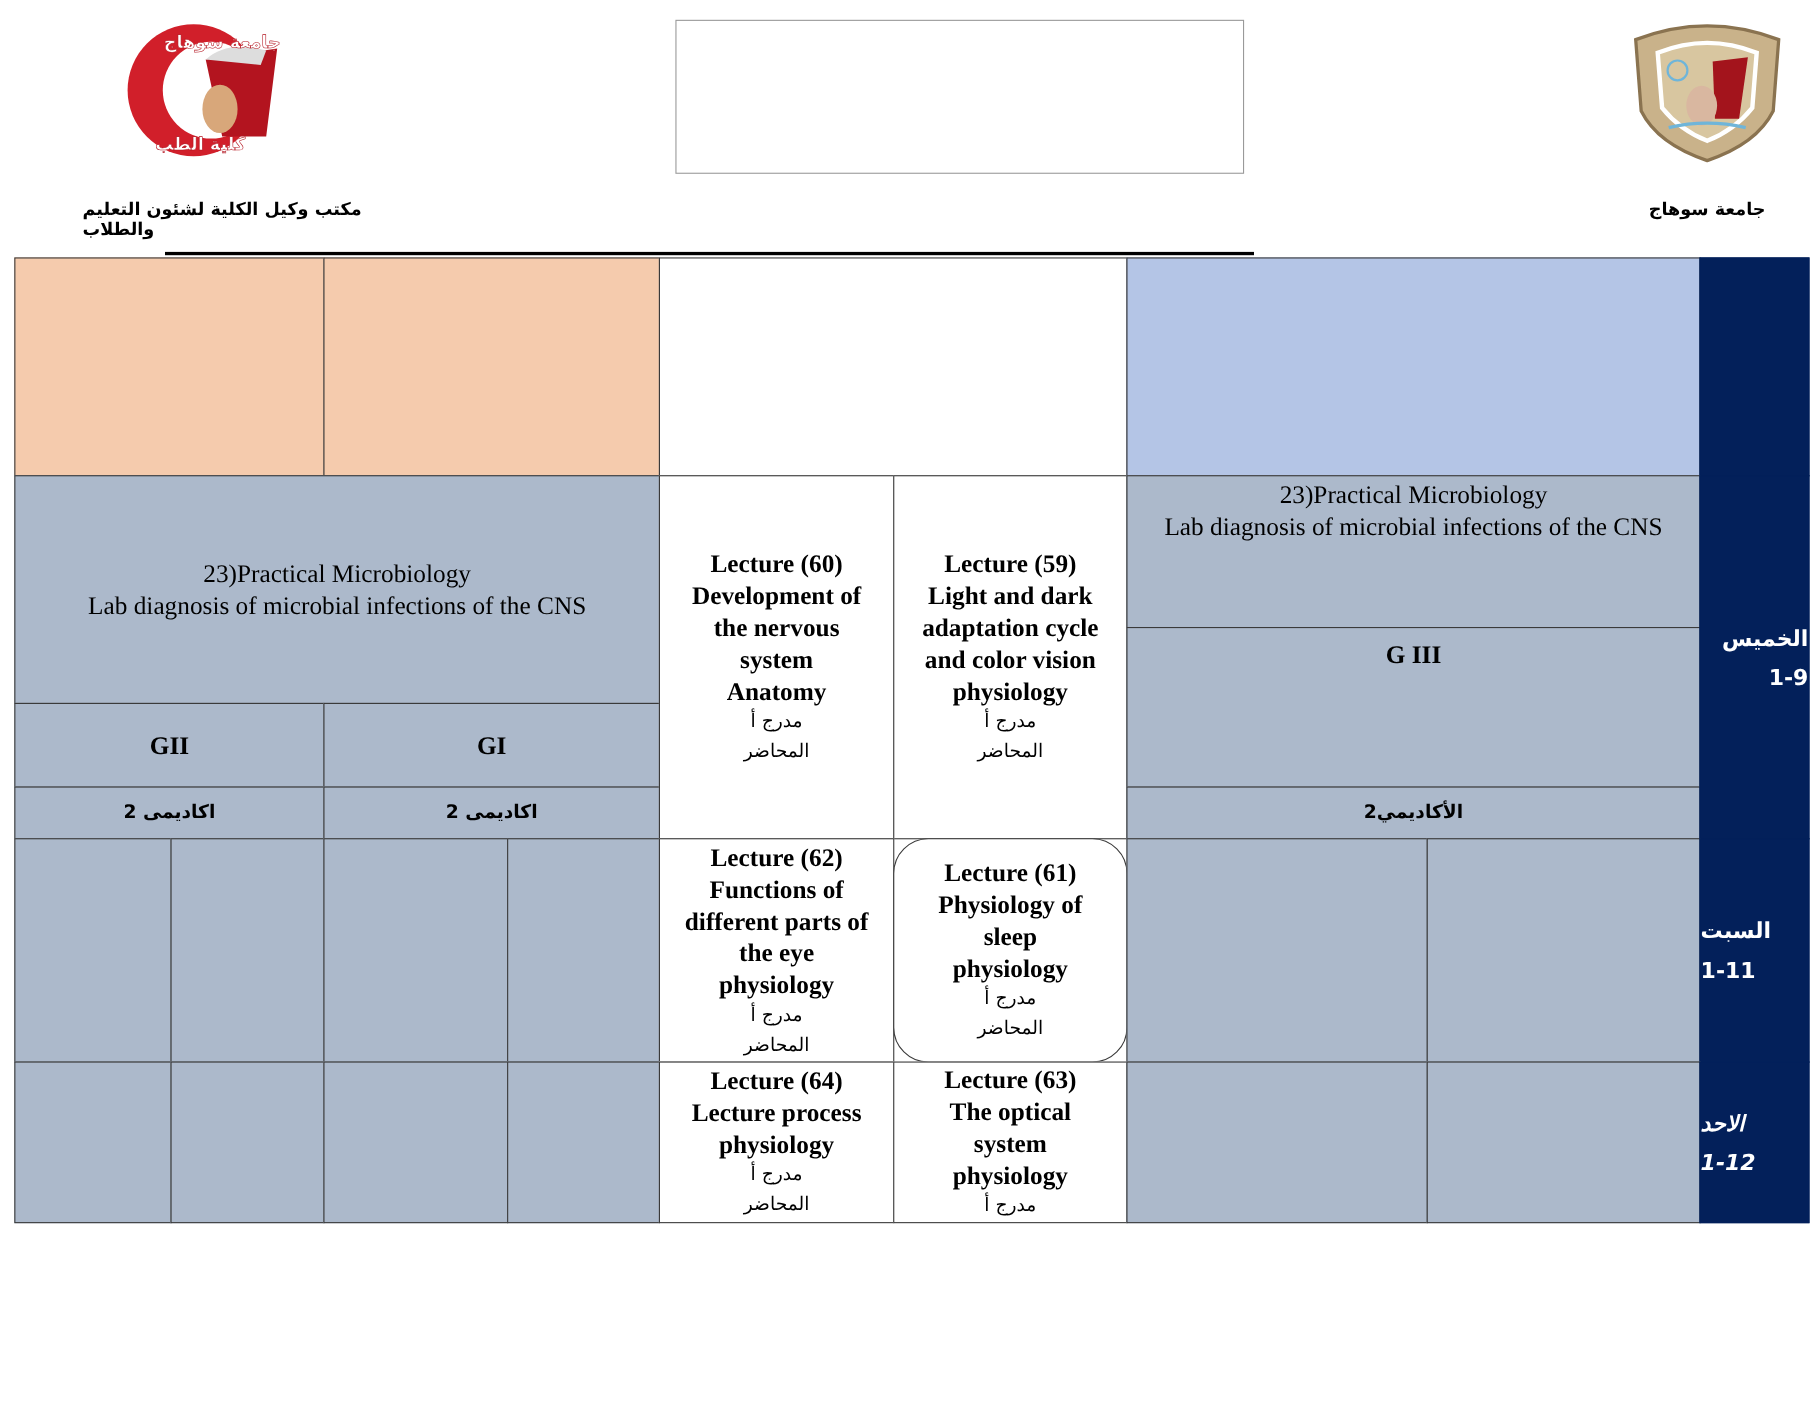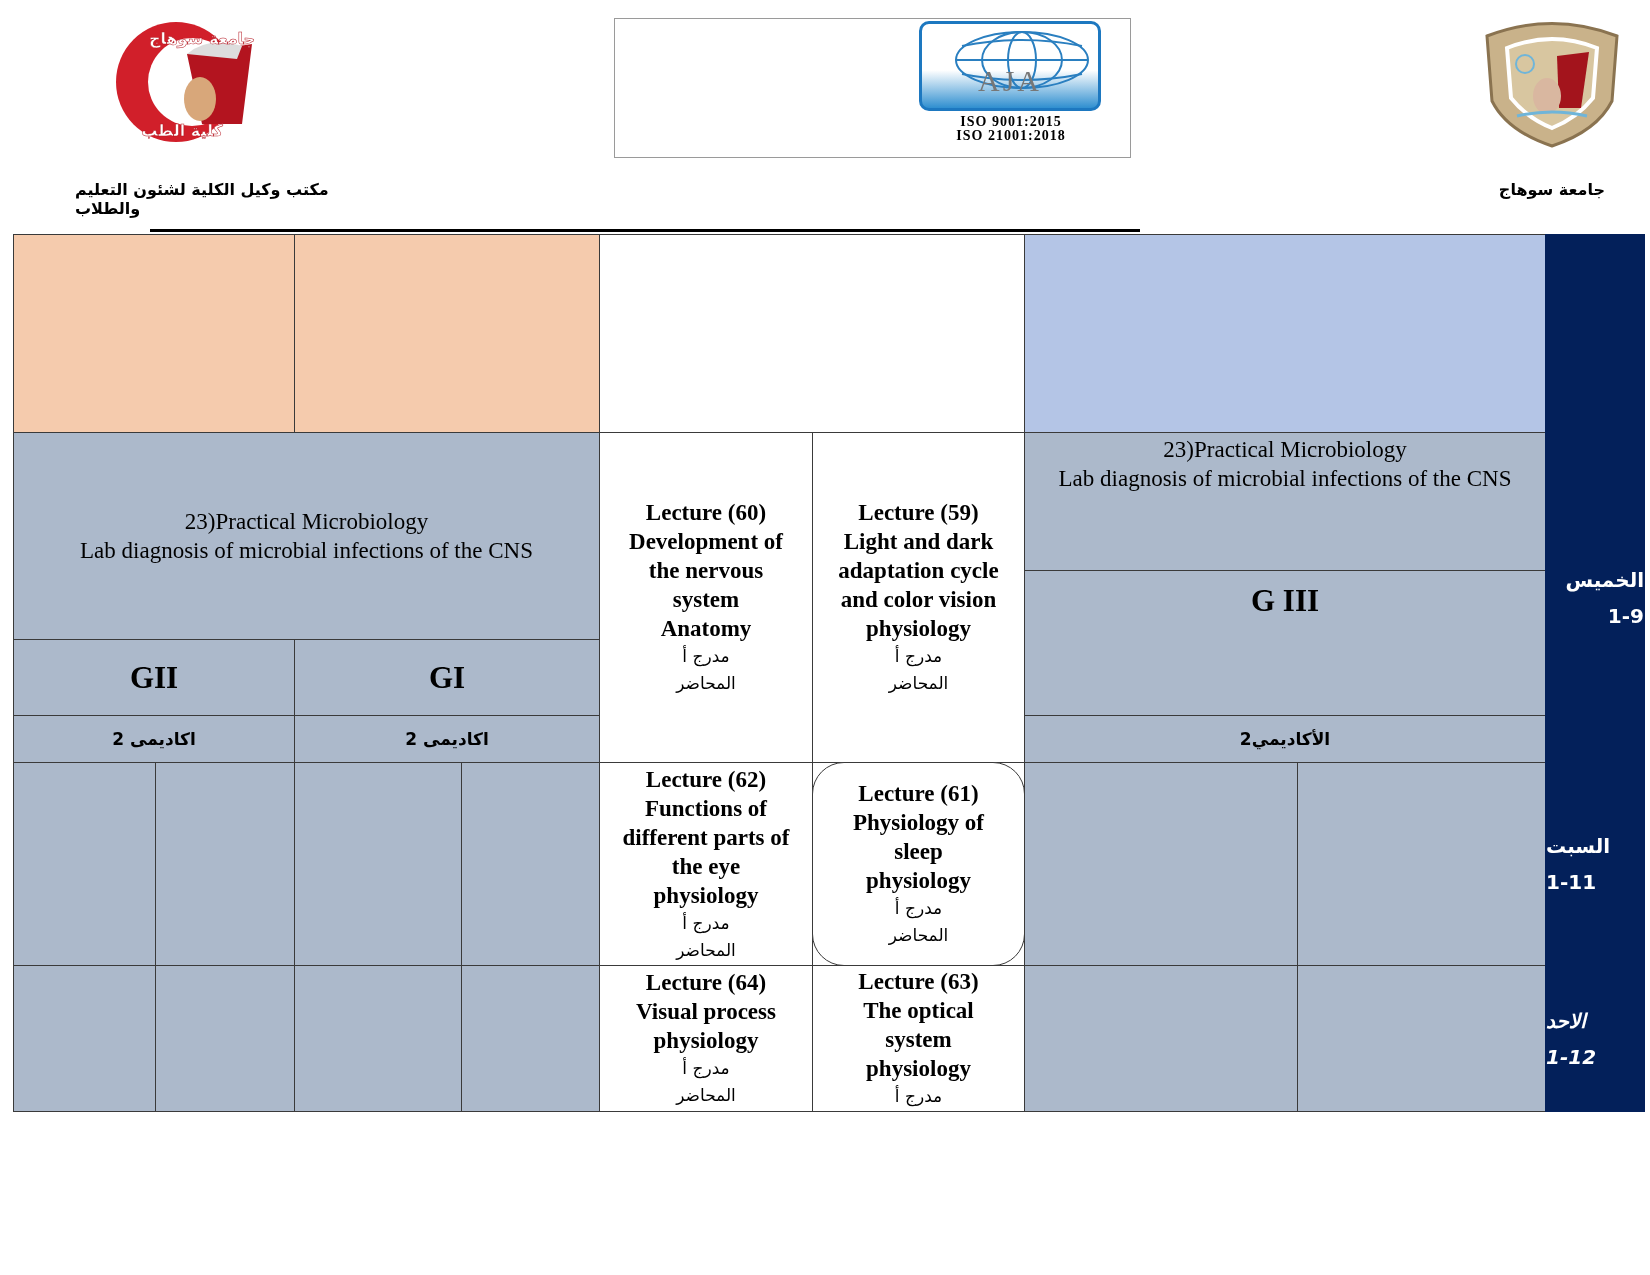--- a/index.html
+++ b/index.html
@@ -29,21 +29,21 @@
 
   
   .cell { position: absolute; border: 1px solid #3a3a3a; display: flex; align-items: center; justify-content: center; text-align: center; }
   .peach { background: #f5cbad; }
   .lav { background: #b4c5e6; }
   .gray { background: #acb9cb; }
   .white { background: #ffffff; }
   .navy { background: #03205a; color: #fff; border-color: #03205a; }
 
   .practical { font-family: "Liberation Serif", serif; font-size: 23px; line-height: 29px; padding: 0 8px; }
-  .grp { font-family: "Liberation Serif", serif; font-weight: bold; font-size: 31px; }
+  .grp { font-family: "Liberation Serif", serif; font-weight: bold; font-size: 23px; }
   .acad { font-family: "DejaVu Sans", sans-serif; font-weight: bold; font-size: 17px; direction: rtl; }
   .lecture { flex-direction: column; font-family: "Liberation Serif", serif; font-weight: bold; font-size: 23px; line-height: 29px; }
   .lecture .room { font-family: "DejaVu Sans", sans-serif; font-weight: normal; font-size: 17px; line-height: 27px; direction: rtl; }
   .day { flex-direction: column; font-family: "DejaVu Sans", sans-serif; font-weight: bold; font-size: 20px; line-height: 36px; direction: rtl; }
 </style>
 </head>
 <body>
 
 <div class="logo" id="logo-left">
   <svg width="178" height="130" viewBox="0 0 178 130">
@@ -51,37 +51,20 @@
     <circle cx="100" cy="68" r="44" fill="#fff"></circle>
     <path d="M95 40 L160 30 L150 110 L110 110 Z" fill="#b3141f"></path>
     <path d="M95 40 Q115 22 150 32 L145 45 Z" fill="#ddd"></path>
     <ellipse cx="108" cy="85" rx="16" ry="22" fill="#d8a77a"></ellipse>
     <text x="110" y="30" font-family="DejaVu Sans, sans-serif" font-size="16" font-weight="bold" fill="#fff" stroke="#b3141f" stroke-width="0.5" text-anchor="middle">جامعة سوهاج</text>
     <text x="90" y="122" font-family="DejaVu Sans, sans-serif" font-size="16" font-weight="bold" fill="#fff" stroke="#b3141f" stroke-width="0.5" text-anchor="middle">كلية الطب</text>
   </svg>
 </div>
 
 <div class="logo" id="cert-box">
-  <div class="aja">
-    <div class="badge">
-      <svg width="176" height="84" viewBox="0 0 176 84" style="position:absolute;left:0;top:0;">
-        <g fill="none" stroke="#2a7fc0" stroke-width="2">
-          <ellipse cx="100" cy="36" rx="66" ry="28"></ellipse>
-          <ellipse cx="100" cy="36" rx="40" ry="28"></ellipse>
-          <ellipse cx="100" cy="36" rx="14" ry="28"></ellipse>
-          <line x1="34" y1="36" x2="166" y2="36"></line>
-          <path d="M40 22 Q100 10 160 22"></path>
-          <path d="M40 50 Q100 62 160 50"></path>
-        </g>
-      </svg>
-      <div class="txt">AJA</div>
-    </div>
-    <div class="line">ISO 9001:2015</div>
-    <div class="line" style="margin-top:0">ISO 21001:2018</div>
-  </div>
 </div>
 
 <div class="logo" id="logo-right">
   <svg width="150" height="134" viewBox="0 0 150 134">
     <path d="M10 20 Q75 -5 140 20 L135 85 Q120 115 75 130 Q30 115 15 85 Z" fill="#c9b28a" stroke="#8a7350" stroke-width="3"></path>
     <path d="M30 32 Q75 14 120 32 L116 82 Q100 102 75 112 Q50 102 34 82 Z" fill="#d8c6a0" stroke="#fff" stroke-width="4"></path>
     <path d="M80 40 L112 36 L104 92 L82 92 Z" fill="#a3141c"></path>
     <ellipse cx="70" cy="80" rx="14" ry="18" fill="#d9b7a0"></ellipse>
     <circle cx="48" cy="48" r="9" fill="none" stroke="#6fb5d9" stroke-width="2"></circle>
     <path d="M40 100 Q75 92 110 100" stroke="#6fb5d9" stroke-width="3" fill="none"></path>
@@ -167,21 +150,21 @@
     <div>السبت</div>
     <div style="direction:ltr;">1-11</div>
   </div>
 
   <div class="cell gray" style="left:13px;top:965px;width:143px;height:147px;"></div>
   <div class="cell gray" style="left:155px;top:965px;width:140px;height:147px;"></div>
   <div class="cell gray" style="left:294px;top:965px;width:168px;height:147px;"></div>
   <div class="cell gray" style="left:461px;top:965px;width:139px;height:147px;"></div>
   <div class="cell white lecture" style="left:599px;top:965px;width:214px;height:147px;">
     <div>Lecture (64)</div>
-    <div>Visual process</div>
+    <div>Lecture process</div>
     <div>physiology</div>
     <div class="room">مدرج أ</div>
     <div class="room">المحاضر</div>
   </div>
   <div class="cell white lecture" style="left:812px;top:965px;width:213px;height:147px;">
     <div>Lecture (63)</div>
     <div>The optical</div>
     <div>system</div>
     <div>physiology</div>
     <div class="room">مدرج أ</div>

